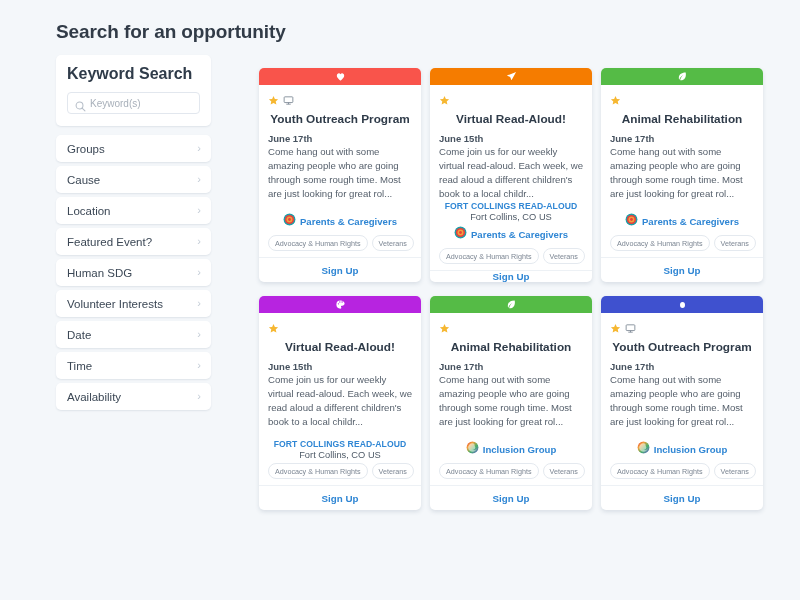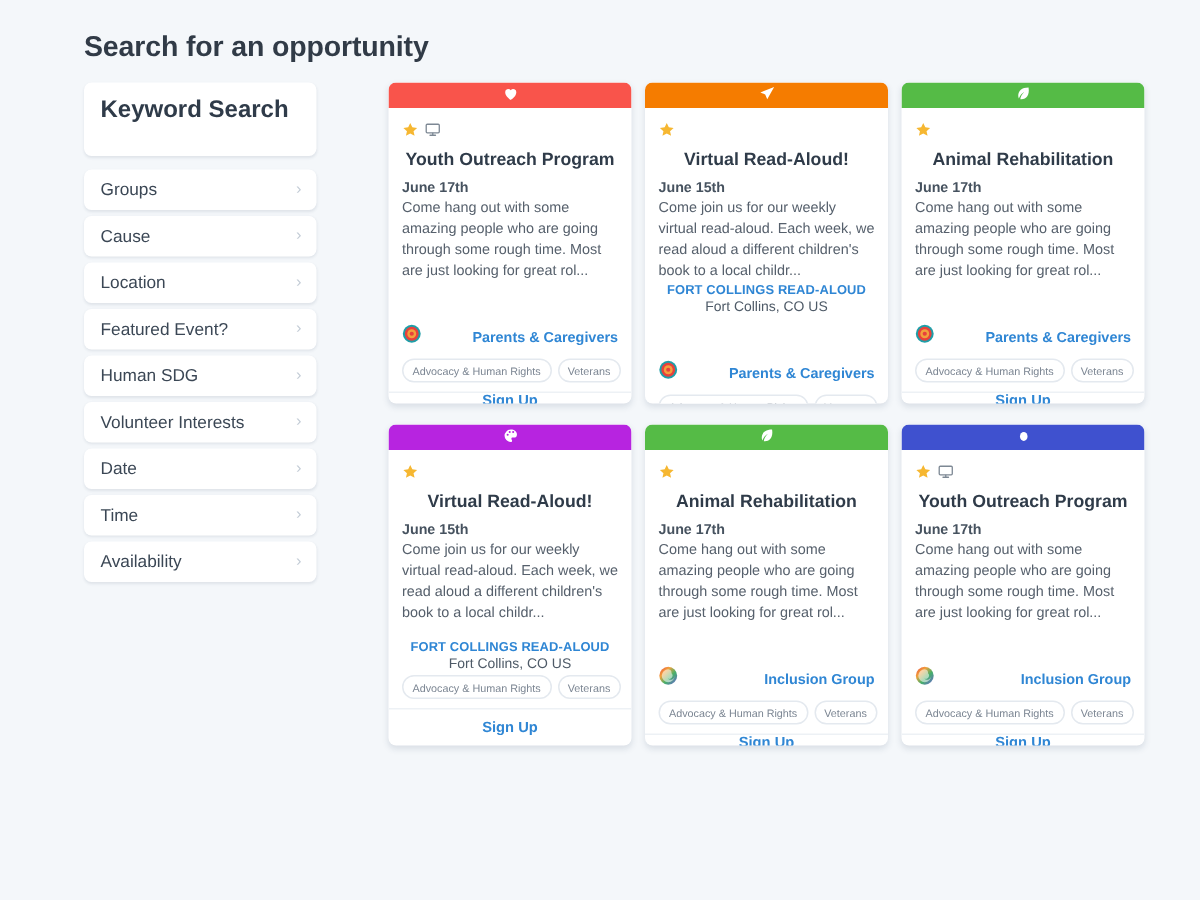--- a/index.html
+++ b/index.html
@@ -75,21 +75,21 @@
   .filter-label {
     font-size: 11.5px;
     color: #3b4755;
     font-weight: 500;
   }
   .chev { color: #c3ccd6; font-size: 11px; line-height: 1; }
 
   
   .grid {
     position: absolute;
-    left: 227px; top: 55px;
+    left: 227px; top: 68px;
     width: 512px;
     display: grid;
     grid-template-columns: repeat(3, 162px);
     gap: 14px 9px;
     padding-left: 32px;
   }
   .card {
     background: #ffffff;
     border-radius: 5px;
     box-shadow: 0 2px 4px rgba(40,60,90,0.13);
@@ -143,24 +143,23 @@
     letter-spacing: 0.1px;
   }
   .org-loc {
     font-size: 9.3px;
     color: #4e5a67;
     margin-top: 1px;
   }
   .group-row {
     display: flex;
     align-items: center;
-    justify-content: space-between;
+    justify-content: center;
     gap: 4px;
     margin-bottom: 5px;
-    margin-top: 28px;
   }
   .group-avatar { width: 13px; height: 13px; border-radius: 50%; }
   .group-name {
     font-size: 9.6px;
     font-weight: 600;
     color: #2f86d4;
   }
   .tags {
     display: flex;
     gap: 4px;
@@ -194,20 +193,29 @@
 </head>
 <body>
 
 <div class="page">
 
   <div class="page-title">Search for an opportunity</div>
 
   <div class="sidebar">
     <div class="panel keyword-panel">
       <div class="keyword-label">Keyword Search</div>
+      <div class="search-wrap">
+        <span class="search-icon">
+          <svg viewBox="0 0 16 16">
+              <circle cx="6.6" cy="6.6" r="5" fill="none" stroke="#b6bec8" stroke-width="1.5"></circle>
+              <line x1="10.3" y1="10.3" x2="14.5" y2="14.5" stroke="#b6bec8" stroke-width="1.5" stroke-linecap="round"></line>
+            </svg>
+        </span>
+        <input class="search-input" type="text" placeholder="Keyword(s)" style="">
+      </div>
     </div>
     <div id="filter-list">
         <div class="panel filter-row">
           <span class="filter-label">Groups</span>
           <span class="chev">›</span>
         </div>
         <div class="panel filter-row">
           <span class="filter-label">Cause</span>
           <span class="chev">›</span>
         </div>

